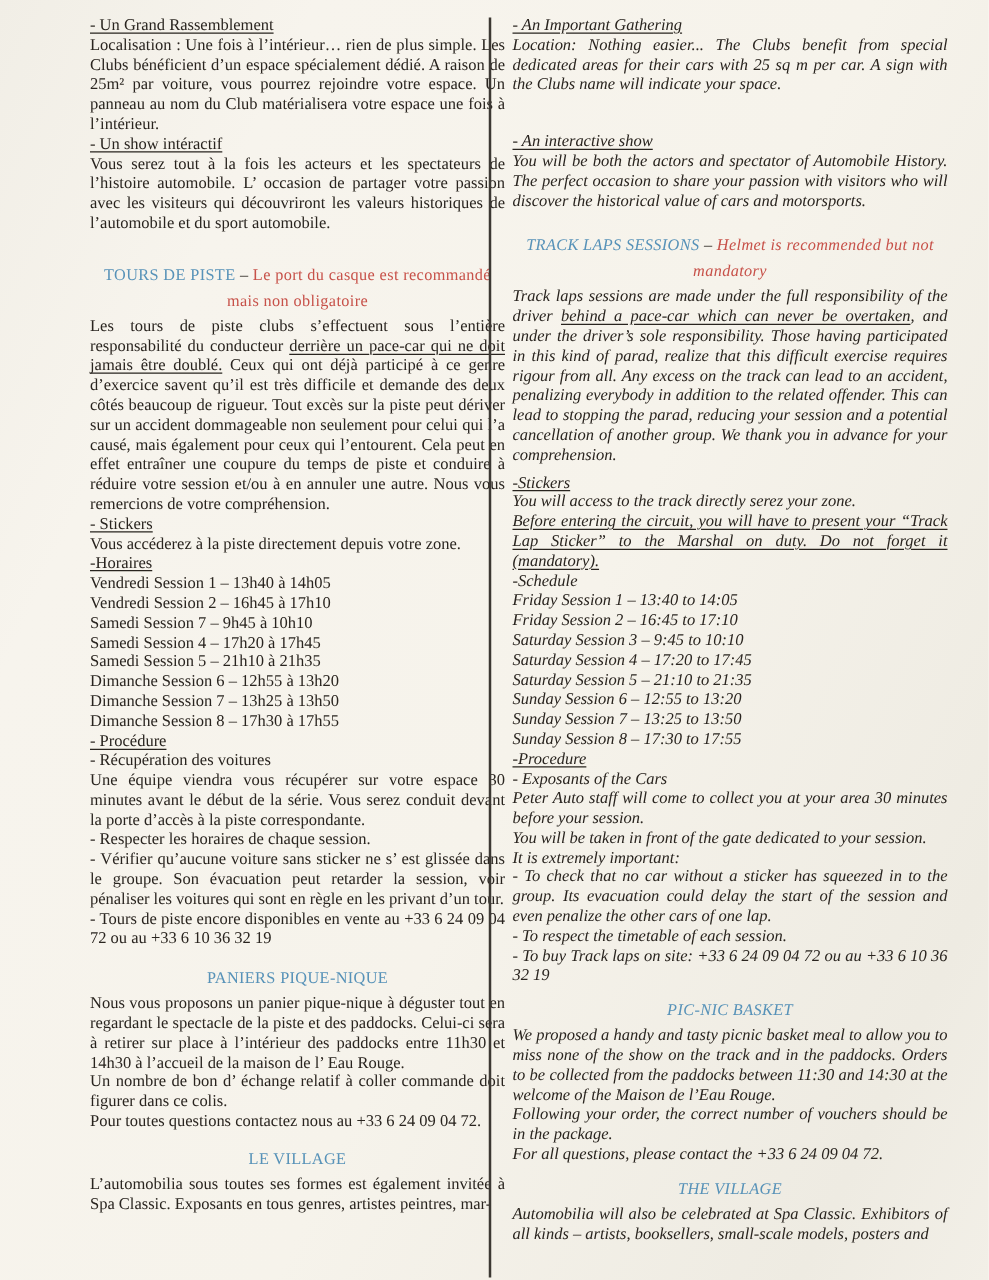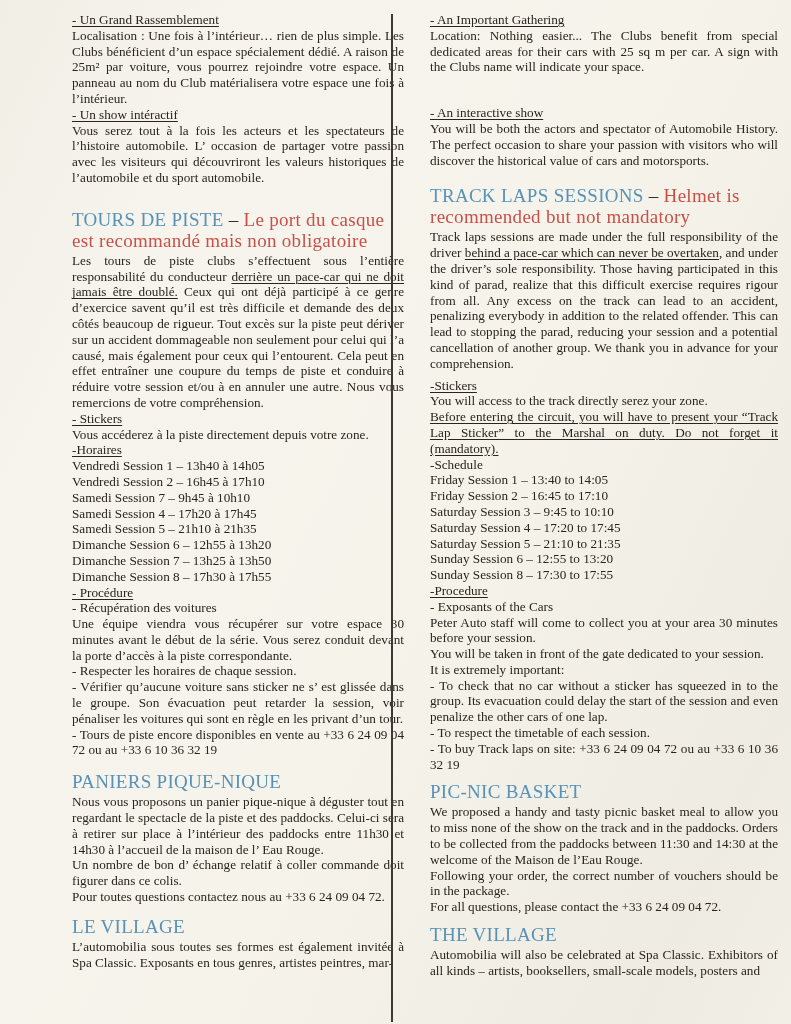--- a/index.html
+++ b/index.html
@@ -6,26 +6,26 @@
   .page{
     position:relative;
     width:791px;height:1024px;
     overflow:hidden;
     background:linear-gradient(115deg,#f1eee6 0%,#f7f4ed 20%,#f6f3eb 55%,#eeebe2 88%,#f2efe7 100%);
     font-family:"Liberation Serif","DejaVu Serif",serif;
     color:var(--ink,#29241f);
   }
   .col{position:absolute;top:12px;}
   .col-fr{left:28px;width:332px;margin-left:44px;}
-  .col-en{left:410px;width:348px;margin-left:20px;}
+  .col-en{left:410px;width:348px;font-style:italic;}
   .divider{position:absolute;left:391px;top:14px;width:2px;height:1008px;background:#3c3833;}
   .blk{font-size:13.2px;line-height:15.8px;}
   .blk.p{text-align:justify;}
   .blk.h span{text-decoration:underline;text-decoration-thickness:1px;text-underline-offset:2px;}
-  .blk.title{font-size:19px;line-height:21px;letter-spacing:0.3px;margin-top:1px;margin-bottom:2px;}
+  .blk.title{font-size:13px;line-height:21px;letter-spacing:0.3px;margin-top:1px;margin-bottom:2px;text-align:center;}
   .u{text-decoration:underline;text-decoration-thickness:1px;text-underline-offset:2px;}
   .c-blue{color:var(--blue,#5792b8);}
   .c-red{color:var(--red,#c75149);}
   .gap{width:100%;}
 </style>
 </head>
 <body>
 
 <div class="page">
   <div class="col col-fr" id="col-fr">
@@ -76,20 +76,21 @@
       <div class="blk h"><span>-Stickers</span></div>
       <div class="blk line"><span>You will access to the track directly serez your zone.</span></div>
       <div class="blk p"><span class="u">Before entering the circuit, you will have to present your “Track Lap Sticker” to the Marshal on duty. Do not forget it (mandatory).</span></div>
       <div class="blk line"><span>-Schedule</span></div>
       <div class="blk line"><span>Friday Session 1 – 13:40 to 14:05</span></div>
       <div class="blk line"><span>Friday Session 2 – 16:45 to 17:10</span></div>
       <div class="blk line"><span>Saturday Session 3 – 9:45 to 10:10</span></div>
       <div class="blk line"><span>Saturday Session 4 – 17:20 to 17:45</span></div>
       <div class="blk line"><span>Saturday Session 5 – 21:10 to 21:35</span></div>
       <div class="blk line"><span>Sunday Session 6 – 12:55 to 13:20</span></div>
+      <div class="blk line"><span>Sunday Session 7 – 13:25 to 13:50</span></div>
       <div class="blk line"><span>Sunday Session 8 – 17:30 to 17:55</span></div>
       <div class="blk h"><span>-Procedure</span></div>
       <div class="blk line"><span>- Exposants of the Cars</span></div>
       <div class="blk p"><span>Peter Auto staff will come to collect you at your area 30 minutes before your session.</span></div>
       <div class="blk line"><span>You will be taken in front of the gate dedicated to your session.</span></div>
       <div class="blk line"><span>It is extremely important:</span></div>
       <div class="blk p"><span>- To check that no car without a sticker has squeezed in to the group. Its evacuation could delay the start of the session and even penalize the other cars of one lap.</span></div>
       <div class="blk line"><span>- To respect the timetable of each session.</span></div>
       <div class="blk p"><span>- To buy Track laps on site: +33 6 24 09 04 72 ou au +33 6 10 36 32 19</span></div>
       <div class="gap" style="height: 8px;"></div>

